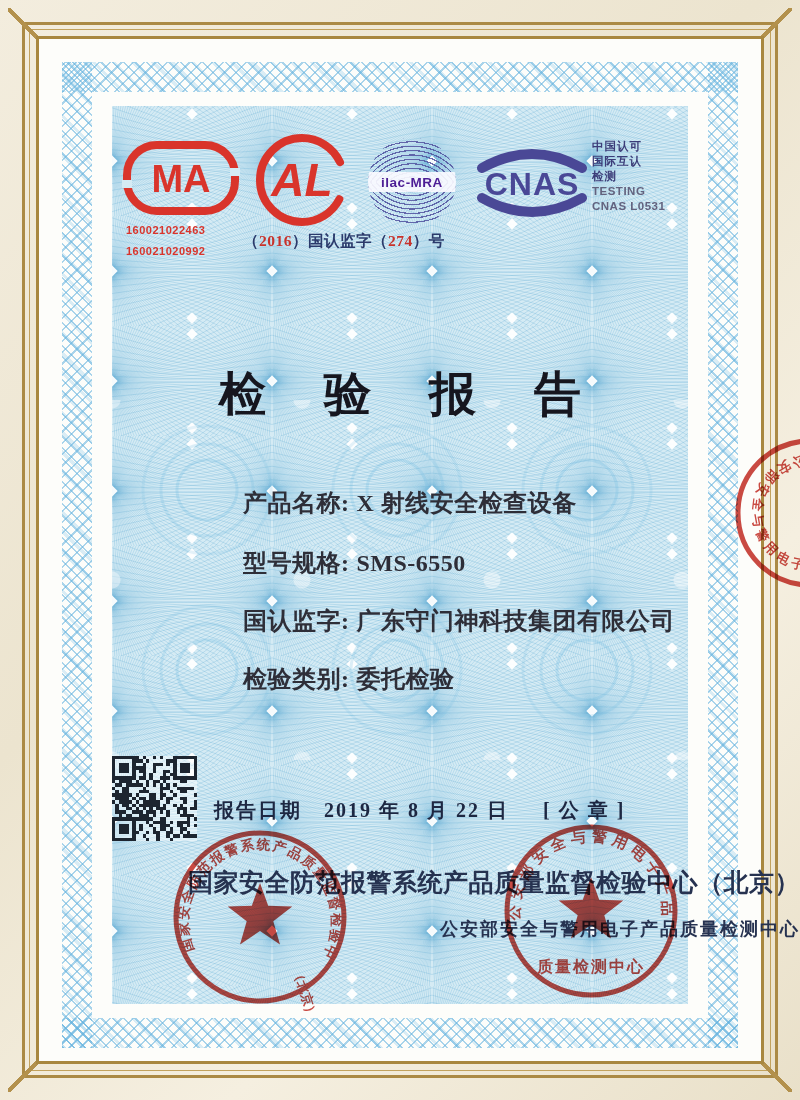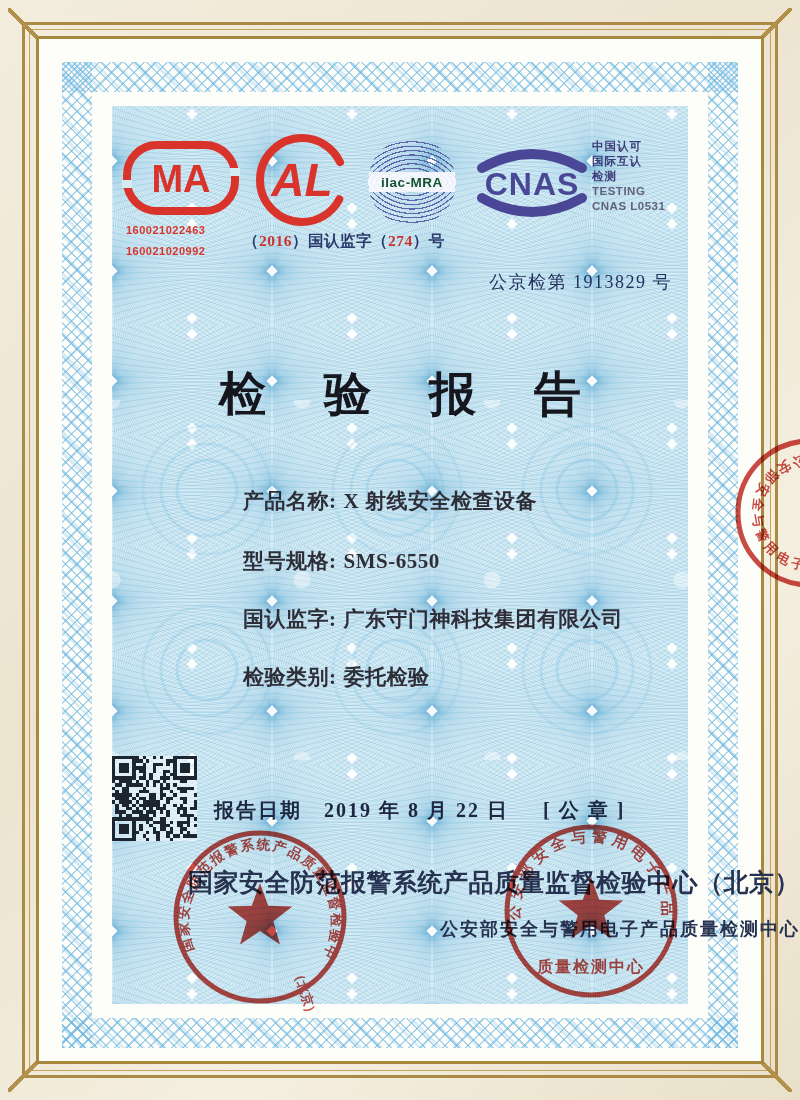--- a/index.html
+++ b/index.html
@@ -35,21 +35,21 @@
     background-size:190px 180px,190px 180px;background-position:0 0,95px 90px;}
   
   .abs{position:absolute;}
   .regnums{left:126px;top:220px;color:#d9342b;font-family:"Liberation Sans","DejaVu Sans",sans-serif;
     font-weight:bold;font-size:11px;line-height:21px;letter-spacing:.5px;}
   .license{left:243px;top:231px;font-size:15.5px;font-weight:bold;color:#2b3a6b;letter-spacing:.5px;}
   .license .rednum{color:#c8322b;}
   .reportno{left:489px;top:270px;font-size:18px;color:#23335e;letter-spacing:1.5px;font-weight:500;}
   .title{left:0;right:0;top:369px;text-align:center;font-size:47px;font-weight:bold;color:#16161f;
     letter-spacing:58px;padding-left:58px;line-height:1.1;}
-  .field{left:243px;font-size:21px;font-weight:bold;color:#2e2e38;letter-spacing:.5px;}
+  .field{left:243px;font-size:24px;font-weight:bold;color:#2e2e38;letter-spacing:.5px;}
   .field .val{margin-left:7px;}
   .f0{top:487px;} .f1{top:547px;} .f2{top:605px;} .f3{top:663px;}
   .dateline{left:214px;top:797px;font-size:20px;font-weight:bold;color:#1d2742;letter-spacing:2px;}
   .dateline .dl-date{margin-left:22px;}
   .dateline .dl-note{margin-left:34px;}
   .footline{left:0;right:0;text-align:right;font-weight:bold;color:#263250;margin-left:36px;}
   .foot1{top:866px;font-size:25px;letter-spacing:.5px;}
   .foot2{top:917px;font-size:18px;letter-spacing:2px;}
   
   #qr{position:absolute;left:112px;top:756px;width:85px;height:85px;display:grid;
@@ -58,21 +58,21 @@
   #qr i{display:block;}
   #qr i.d{background:#1d2530;}
   
   .logo{position:absolute;}
   .ilac-wrap{left:368px;top:138px;width:88px;height:88px;border-radius:50%;overflow:hidden;}
   .ilac-half{position:absolute;left:0;width:100%;height:50%;}
   .ilac-top{top:0;background:repeating-radial-gradient(circle at 50% 160%,rgba(80,80,158,.85) 0 1.2px,transparent 1.2px 4.4px);}
   .ilac-bot{bottom:0;background:repeating-radial-gradient(circle at 50% -60%,rgba(80,80,158,.85) 0 1.2px,transparent 1.2px 4.4px);}
   .ilac-band{position:absolute;left:0;right:0;top:34px;height:20px;background:rgba(250,250,255,.92);
     display:flex;align-items:center;justify-content:center;font-family:"Liberation Sans",sans-serif;
-    font-weight:bold;font-size:13.5px;color:#14532d;letter-spacing:.5px;}
+    font-weight:bold;font-size:13.5px;color:#4c1d95;letter-spacing:.5px;}
   .cnas-side{left:592px;top:139px;font-family:"Liberation Sans","DejaVu Sans",sans-serif;
     font-size:11.5px;line-height:15px;color:#3c3c78;font-weight:bold;letter-spacing:1px;}
   .cnas-side .en{color:#62627e;letter-spacing:.5px;}
   
   .seal{position:absolute;mix-blend-mode:multiply;opacity:.88;}
   text{user-select:none;}
 </style>
 </head>
 <body>
 
@@ -288,21 +288,20 @@
   </div>
 
   <div class="abs regnums">
     <div>160021022463</div>
     <div>160021020992</div>
   </div>
   <div class="abs license">
     <span>（</span><span class="rednum">2016</span><span>）国认监字（</span><span class="rednum">274</span><span>）号</span>
   </div>
 
-  <div class="abs reportno">公京检第 1913829 号</div>
 
   <div class="abs title">检验报告</div>
 
   <div class="abs field f0">
     <span>产品名称:</span><span class="val">X 射线安全检查设备</span>
   </div>
   <div class="abs field f1">
     <span>型号规格:</span><span class="val">SMS-6550</span>
   </div>
   <div class="abs field f2">

